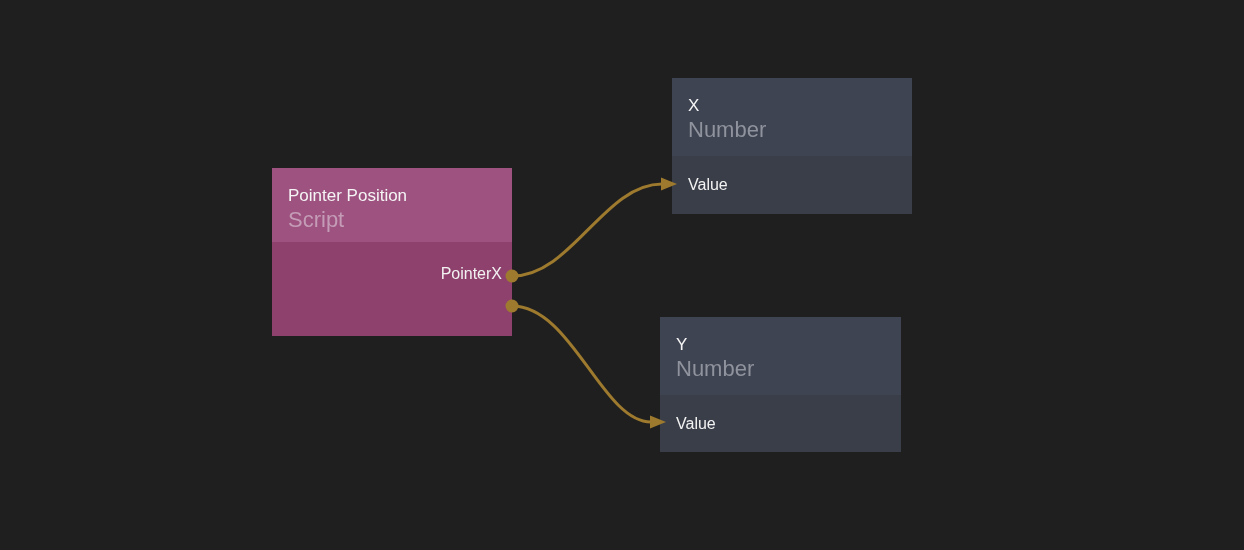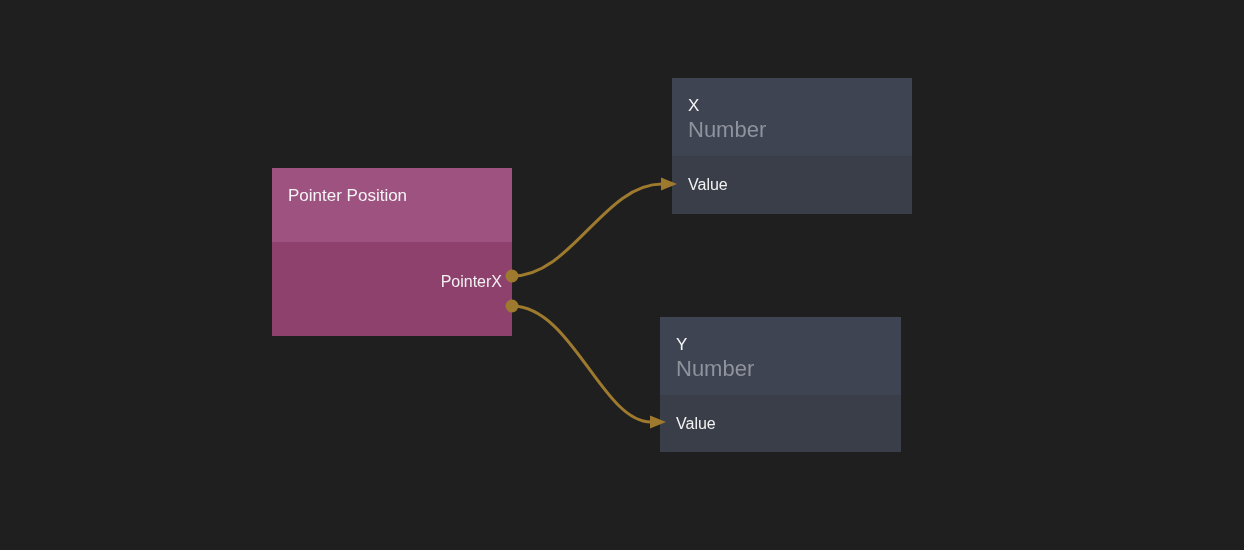--- a/index.html
+++ b/index.html
@@ -32,21 +32,21 @@
   }
   .node-subtitle {
     font-size: 22px;
     line-height: 24px;
     white-space: nowrap;
   }
 
   
   .node-script { left: 272px; top: 168px; width: 240px; height: 168px; }
   .node-script .node-header { height: 74px; background: var(--script-header, #9d5280); }
-  .node-script .node-body   { flex: 1; background: var(--script-body, #8f416d); padding-top: 24px; }
+  .node-script .node-body   { flex: 1; background: var(--script-body, #8f416d); padding-top: 16px; }
   .node-script .node-subtitle { color: var(--subtitle-script, #c49cb6); }
 
   .port-row-out {
     height: 32px;
     display: flex;
     align-items: center;
     justify-content: flex-end;
     padding-right: 10px;
     font-size: 16px;
     color: #f2f2f2;
@@ -87,20 +87,21 @@
   .port-dot   { fill: var(--wire, #9d7a2e); }
 </style>
 </head>
 <body>
 
 <div class="canvas">
 
   <div class="node node-script">
     <div class="node-header">
       <div class="node-title">Pointer Position</div>
+      <div class="node-subtitle">Script</div>
     </div>
     <div class="node-body">
       <div class="port-row-out">
         <span>PointerX</span>
       </div>
     </div>
   </div>
 
   <div class="node node-number node-x">
     <div class="node-header">

